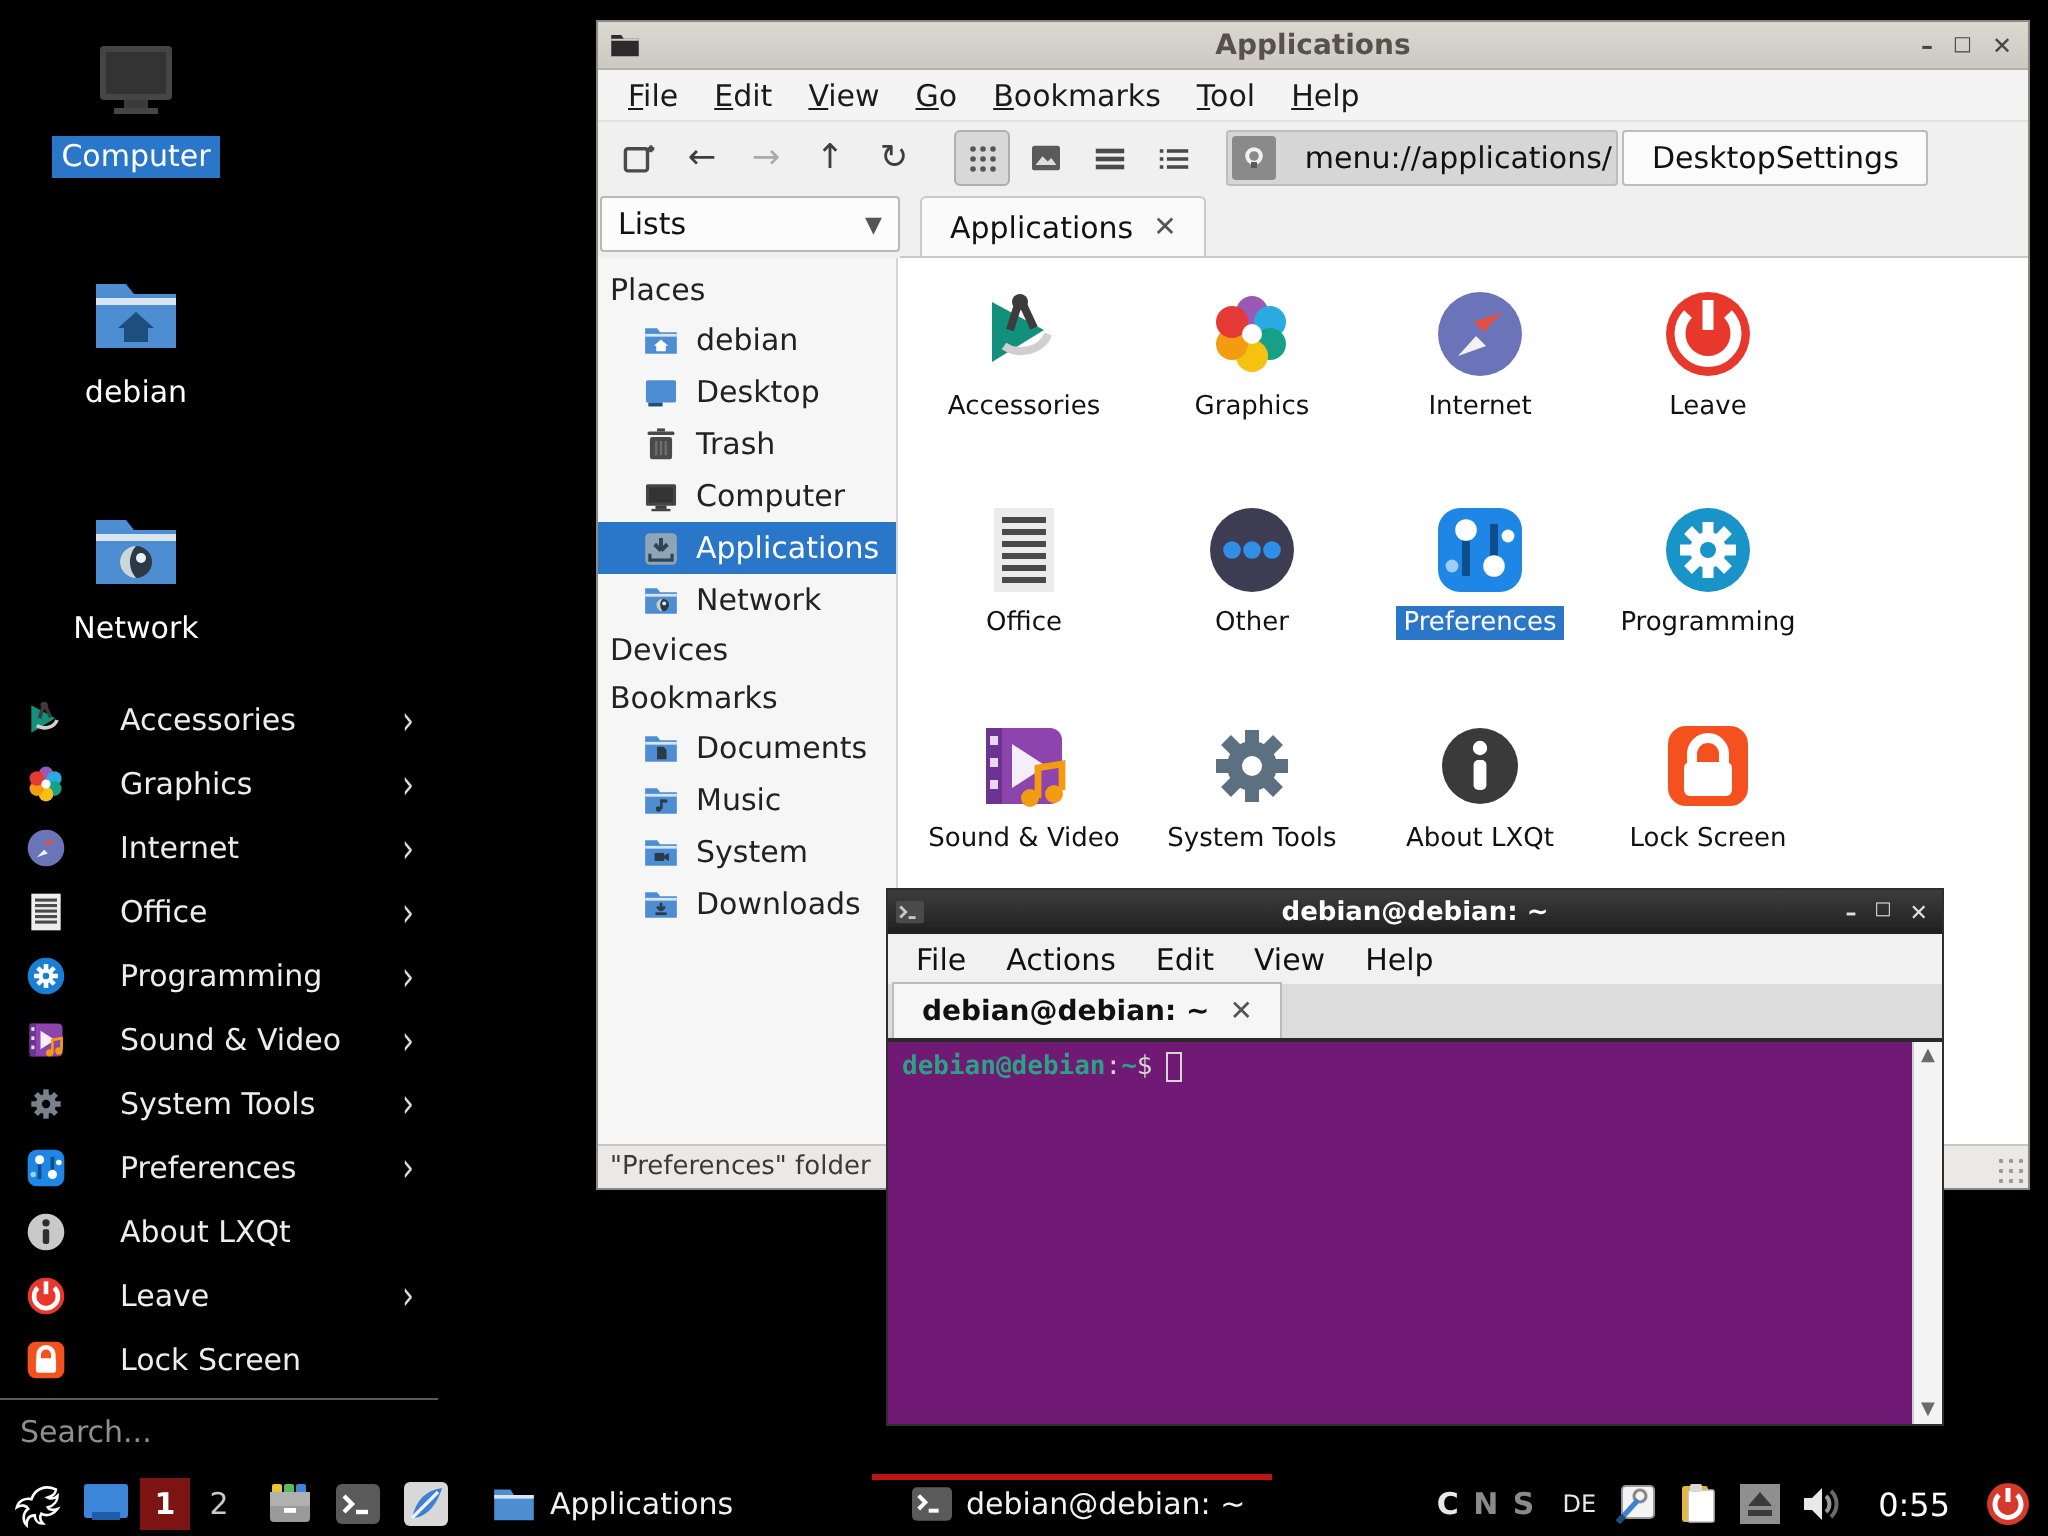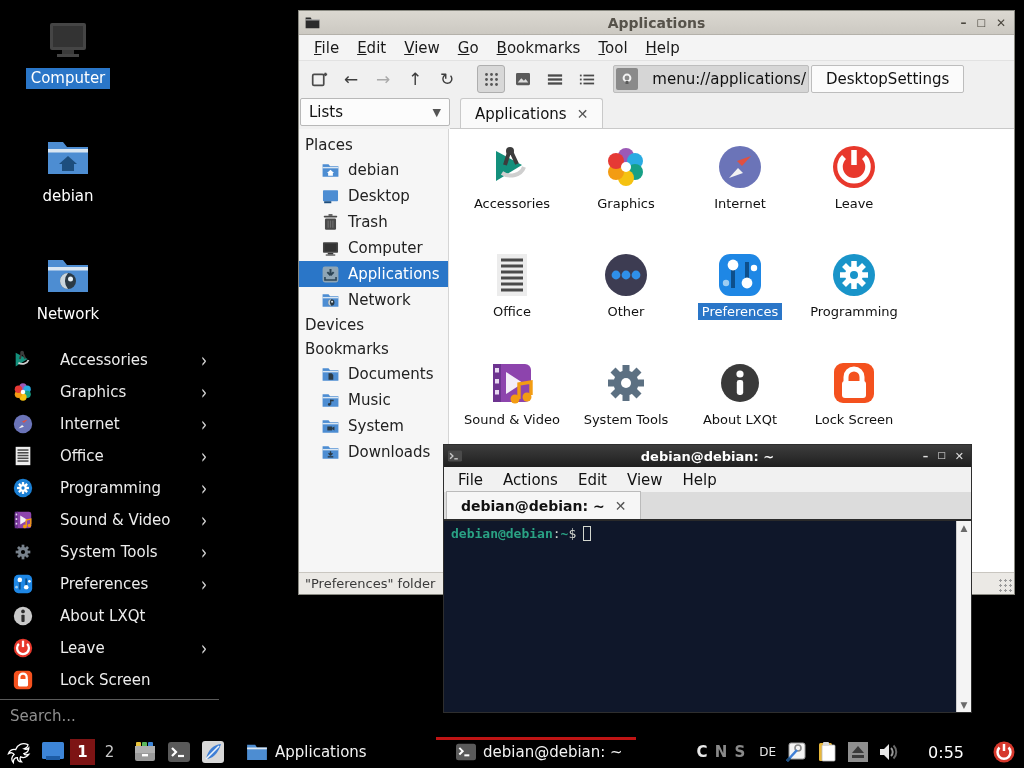--- a/index.html
+++ b/index.html
@@ -72,42 +72,42 @@
   .term-window { position:absolute; left:443px; top:444px; width:529px; height:269px; background:#ececec; border:1px solid #2e2e2e; z-index:10; display:flex; flex-direction:column; }
   .term-titlebar { height:22px; background:linear-gradient(#3d3d3d,#1f1f1f); position:relative; display:flex; align-items:center; flex:0 0 auto; }
   .term-title { position:absolute; left:0; right:0; text-align:center; color:#fff; font-weight:bold; font-size:13px; }
   .term-win-icon { margin-left:4px; z-index:1; }
   .term-controls { margin-left:auto; z-index:1; display:flex; gap:9px; padding-right:7px; color:#e0e0e0; font-size:11px; font-weight:bold; }
   .term-menubar { height:25px; background:#f1f1f1; display:flex; align-items:center; padding-left:4px; flex:0 0 auto; }
   .term-menu-item { padding:0 10px; font-size:15px; color:#111; }
   .term-tabbar { height:29px; background:#dcdcdc; display:flex; align-items:flex-end; border-bottom:2px solid #2a2a2a; flex:0 0 auto; }
   .term-tab { display:flex; align-items:center; gap:10px; height:28px; padding:0 14px; background:#f6f6f6; border:1px solid #bbb; border-bottom:none; font-size:14px; font-weight:bold; color:#111; margin-left:2px; }
   .term-main { flex:1; display:flex; min-height:0; }
-  .term-screen { flex:1; background:#0f172a; font-family:"DejaVu Sans Mono", monospace; font-size:13px; padding:5px 7px; white-space:pre; }
+  .term-screen { flex:1; background:#701a75; font-family:"DejaVu Sans Mono", monospace; font-size:13px; padding:5px 7px; white-space:pre; }
   .p-user { color:#2aa284; font-weight:bold; }
   .p-plain { color:#d3d7cf; }
   .p-path { color:#2aa284; font-weight:bold; }
   .term-cursor { display:inline-block; width:8px; height:15px; border:1px solid #d3d7cf; vertical-align:text-bottom; margin-left:7px; }
   .term-scrollbar { width:15px; background:#f4f4f4; border-left:1px solid #cfcfcf; display:flex; flex-direction:column; justify-content:space-between; align-items:center; }
   .term-scrollbar .sb-arrow { color:#6a6a6a; font-size:9px; padding:2px 0; }
 
   
   .taskbar { position:absolute; left:0; bottom:0; width:1024px; height:32px; background:#000; display:flex; align-items:center; z-index:40; color:#fff; }
   .tb-item { display:flex; align-items:center; justify-content:center; height:32px; }
   .tb-ws { width:25px; height:26px; display:flex; align-items:center; justify-content:center; font-size:15px; }
   .tb-ws.active { background:#7d1414; font-weight:bold; margin:0 2px; }
   .tb-ws.inactive { color:#c9c9c9; }
   .tb-task { position:relative; display:flex; align-items:center; gap:7px; height:32px; padding:0 8px; font-size:15px; color:#f2f2f2; }
   .tb-task.active::before { content:""; position:absolute; top:1px; left:-12px; right:0; height:3px; background:#c01414; }
   .tb-tray { margin-left:auto; display:flex; align-items:center; gap:9px; padding-right:8px; }
   .kbd-ind { font-size:15px; font-weight:bold; letter-spacing:1px; }
   .kbd-ind .on { color:#e8e8e8; }
   .kbd-ind .off { color:#8a8a8a; }
   .tb-layout { font-size:12px; color:#e8e8e8; margin-left:4px; }
-  .tb-clock { font-size:16px; color:#fff; margin:0 19px; }
+  .tb-clock { font-size:16px; color:#fff; margin:0 8px; }
 </style>
 </head>
 <body>
 
 <div class="desk-icon" style="left:20px; top:16px;">
   <div class="dico" style="width:48px;">
     <svg width="48" height="48" viewBox="0 0 48 48">
         <rect x="6" y="7" width="36" height="27" rx="2" fill="#454545"></rect>
         <rect x="9" y="10" width="30" height="21" fill="#333"></rect>
         <rect x="18" y="34" width="12" height="4" fill="#3a3a3a"></rect>

